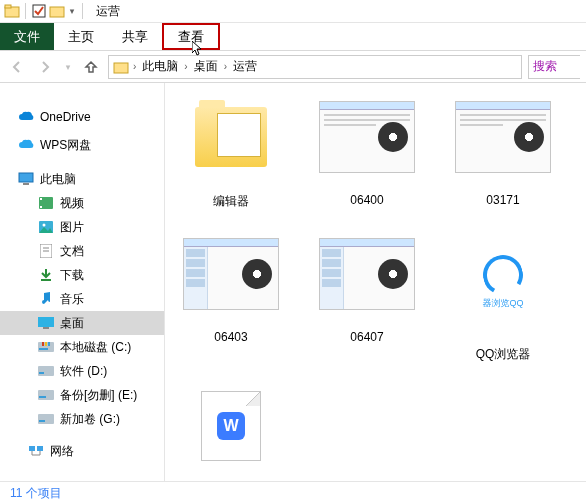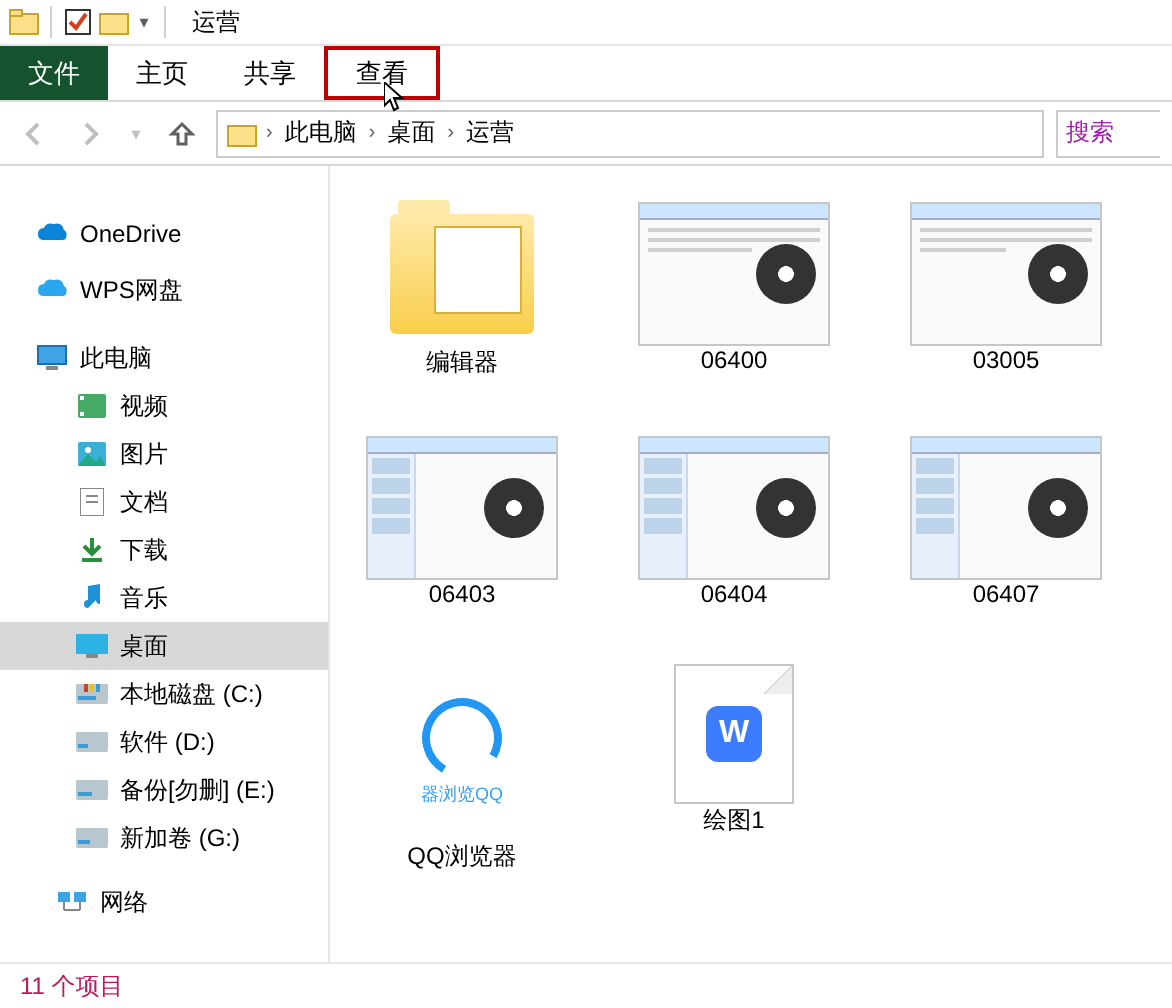--- a/index.html
+++ b/index.html
@@ -31,21 +31,21 @@
 
 .body { display: flex; height: calc(504px - 23px - 28px - 32px - 23px); }
 .sidebar { width: 165px; border-right: 1px solid #e5e5e5; overflow: hidden; padding-top: 22px; }
 .tree-item { display: flex; align-items: center; height: 24px; padding-left: 18px; gap: 6px; cursor: pointer; }
 .tree-item.indent1 { padding-left: 38px; }
 .tree-item.selected { background: #d8d8d8; }
 .tree-icon { width: 16px; height: 16px; display: flex; align-items: center; justify-content: center; }
 
 .content { flex: 1; padding: 18px 0 0 18px; overflow: hidden; }
 .item-grid { display: flex; flex-wrap: wrap; gap: 28px 40px; }
-.file-item { width: 96px; display: flex; flex-direction: column; align-items: center; gap: 0; cursor: pointer; }
+.file-item { width: 96px; display: flex; flex-direction: column; align-items: center; gap: 20px; cursor: pointer; }
 .thumb { width: 96px; height: 72px; border: 1px solid #c6c6c6; background: #fafafa; position: relative; overflow: hidden; }
 .thumb-header { height: 8px; background: #cde6ff; border-bottom: 1px solid #aac; }
 .thumb-lines { padding: 4px; }
 .thumb-line { height: 2px; background: #cfcfcf; margin-bottom: 3px; }
 .thumb-disc { position: absolute; right: 6px; top: 50%; transform: translateY(-50%); width: 30px; height: 30px; border-radius: 50%; background: radial-gradient(circle, #fff 0 18%, #333 19% 100%); }
 .thumb-side { position: absolute; left: 0; top: 8px; bottom: 0; width: 24px; background: #e8f1fb; border-right: 1px solid #c8d8ea; }
 .thumb-side-row { height: 8px; margin: 2px; background: #bcd3ea; }
 .file-label { text-align: center; width: 100%; white-space: nowrap; overflow: hidden; text-overflow: ellipsis; }
 
 .folder-thumb { width: 72px; height: 60px; background: linear-gradient(#ffe9a8,#f8cf4b); border-radius: 3px; position: relative; margin: 6px auto; }
@@ -54,21 +54,21 @@
 
 .qq-thumb { width: 72px; height: 60px; margin: 14px auto; display: flex; flex-direction: column; align-items: center; justify-content: center; }
 .qq-circle { width: 40px; height: 40px; border: 4px solid #2196f3; border-radius: 50%; border-bottom-color: transparent; transform: rotate(-15deg); }
 .qq-label-sub { font-size: 9px; color: #33a0f4; margin-top: 2px; }
 
 .wps-thumb { width: 60px; height: 70px; background: #fff; border: 1px solid #c6c6c6; margin: 0 auto; position: relative; }
 .wps-corner { position: absolute; right: 0; top: 0; width: 14px; height: 14px; background: linear-gradient(135deg, #fff 48%, #c6c6c6 50%, #eee 52%); }
 .wps-badge { position: absolute; left: 50%; top: 50%; transform: translate(-50%,-50%); width: 28px; height: 28px; background: #3c7cff; border-radius: 6px; color: #fff; display: flex; align-items: center; justify-content: center; font-size: 16px; font-weight: bold; }
 
 
-.statusbar { height: 23px; border-top: 1px solid #e5e5e5; display: flex; align-items: center; padding: 0 10px; font-size: 12px; color: #be185d; }
+.statusbar { height: 23px; border-top: 1px solid #e5e5e5; display: flex; align-items: center; padding: 0 10px; font-size: 12px; color: #3b82f6; }
 
 
 svg { display: block; }
 </style>
 </head>
 <body>
 
 <div class="titlebar">
   <div class="qat">
     <span class="qat-icon">
@@ -309,63 +309,50 @@
       <div class="file-item">
         <div class="thumb">
           <div class="thumb-header"></div>
           <div class="thumb-lines">
               <div class="thumb-line"></div>
               <div class="thumb-line"></div>
               <div class="thumb-line" style="width:50%"></div>
             </div>
           <div class="thumb-disc"></div>
         </div>
-        <div class="file-label">03005</div>
+        <div class="file-label">03171</div>
       </div>
 
       <div class="file-item">
         <div class="thumb">
           <div class="thumb-header"></div>
           <div class="thumb-side">
               <div class="thumb-side-row"></div>
               <div class="thumb-side-row"></div>
               <div class="thumb-side-row"></div>
               <div class="thumb-side-row"></div>
             </div>
           <div class="thumb-disc"></div>
         </div>
         <div class="file-label">06403</div>
       </div>
 
+
+
       <div class="file-item">
         <div class="thumb">
           <div class="thumb-header"></div>
           <div class="thumb-side">
               <div class="thumb-side-row"></div>
               <div class="thumb-side-row"></div>
               <div class="thumb-side-row"></div>
               <div class="thumb-side-row"></div>
             </div>
           <div class="thumb-disc"></div>
         </div>
-        <div class="file-label">06404</div>
-      </div>
-
-
-      <div class="file-item">
-        <div class="thumb">
-          <div class="thumb-header"></div>
-          <div class="thumb-side">
-              <div class="thumb-side-row"></div>
-              <div class="thumb-side-row"></div>
-              <div class="thumb-side-row"></div>
-              <div class="thumb-side-row"></div>
-            </div>
-          <div class="thumb-disc"></div>
-        </div>
         <div class="file-label">06407</div>
       </div>
 
       <div class="file-item">
         <div class="qq-thumb">
           <div class="qq-circle"></div>
           <div class="qq-label-sub">器浏览QQ</div>
         </div>
         <div class="file-label">QQ浏览器</div>
       </div>

